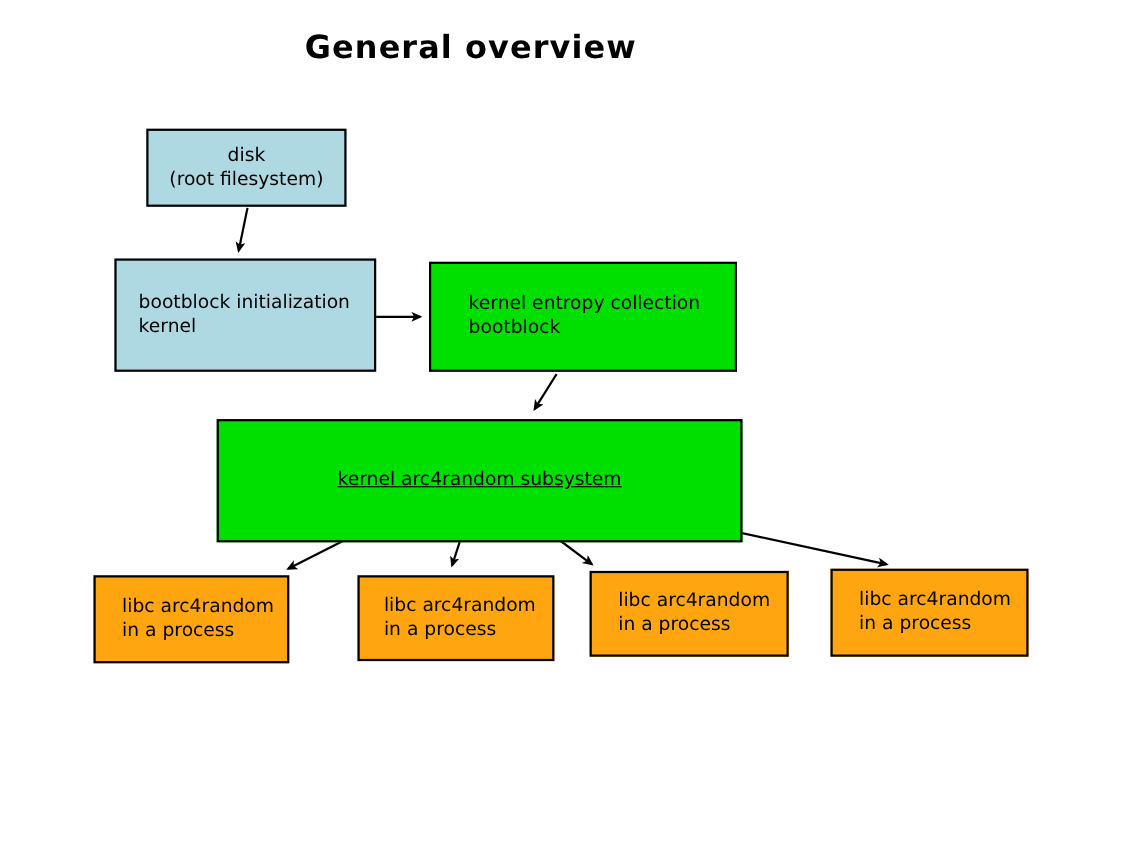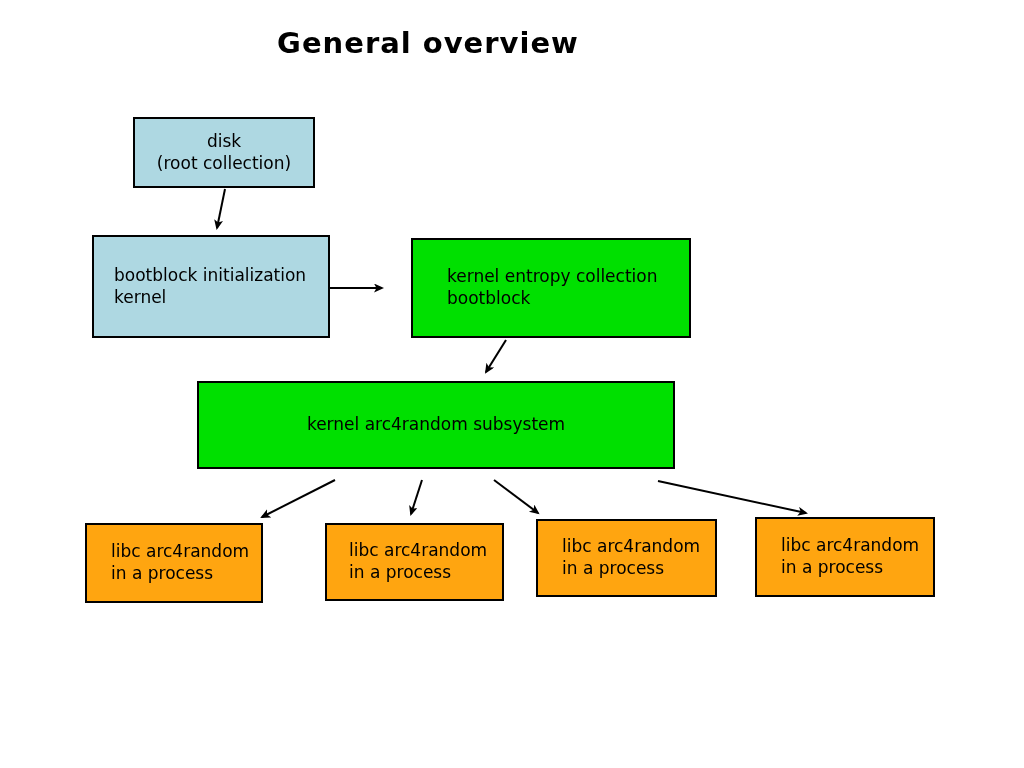--- a/index.html
+++ b/index.html
@@ -36,22 +36,22 @@
     font-size: 17px;
     line-height: 1.28;
     color: #000000;
   }
   .node .line { display: block; }
   .center-text { align-items: center; text-align: center; }
   .left-text   { align-items: flex-start; text-align: left; }
 
   #node-disk      { left: 133px; top: 117px; width: 182px; height: 71px; }
   #node-bootblock { left:  92px; top: 235px; width: 238px; height: 103px; padding-left: 20px; }
-  #node-entropy   { left: 390px; top: 238px; width: 280px; height: 100px; padding-left: 34px; margin-left: 21px; }
-  #node-arc4      { left: 197px; top: 381px; width: 478px; height: 88px; }
+  #node-entropy   { left: 390px; top: 238px; width: 280px; height: 100px; padding-left: 34px; }
+  #node-arc4      { left: 197px; top: 381px; width: 478px; height: 112px; text-decoration: underline; }
   #node-libc1     { left:  85px; top: 523px; width: 178px; height: 80px; padding-left: 24px; }
   #node-libc2     { left: 325px; top: 523px; width: 179px; height: 78px; padding-left: 22px; }
   #node-libc3     { left: 536px; top: 519px; width: 181px; height: 78px; padding-left: 24px; }
   #node-libc4     { left: 755px; top: 517px; width: 180px; height: 80px; padding-left: 24px; }
 
   #edge-layer {
     position: absolute;
     left: 0; top: 0;
     width: 1024px;
     height: 768px;
@@ -79,24 +79,24 @@
     <line x1="330" y1="288" x2="382" y2="288" marker-end="url(#arrowhead)"></line>
     <line x1="506" y1="340" x2="486" y2="372" marker-end="url(#arrowhead)"></line>
     <line x1="335" y1="480" x2="262" y2="517" marker-end="url(#arrowhead)"></line>
     <line x1="422" y1="480" x2="411" y2="514" marker-end="url(#arrowhead)"></line>
     <line x1="494" y1="480" x2="538" y2="513" marker-end="url(#arrowhead)"></line>
     <line x1="658" y1="481" x2="806" y2="513" marker-end="url(#arrowhead)"></line>
   </svg>
 
   <div id="node-disk" class="node center-text" style="background-color: rgb(174, 216, 226);">
     <span class="line">disk</span>
-    <span class="line">(root collection)</span>
+    <span class="line">(root filesystem)</span>
   </div>
 
-  <div id="node-bootblock" class="node left-text" style="background-color: rgb(174, 216, 226);">
+  <div id="node-bootblock" class="node left-text" style="background-color: rgb(174, 216, 226); margin-left: 12px;">
     <span class="line">bootblock initialization</span>
     <span class="line">kernel</span>
   </div>
 
   <div id="node-entropy" class="node left-text" style="background-color: rgb(0, 224, 0);">
     <span class="line">kernel entropy collection</span>
     <span class="line">bootblock</span>
   </div>
 
   <div id="node-arc4" class="node center-text" style="background-color: rgb(0, 224, 0);">

